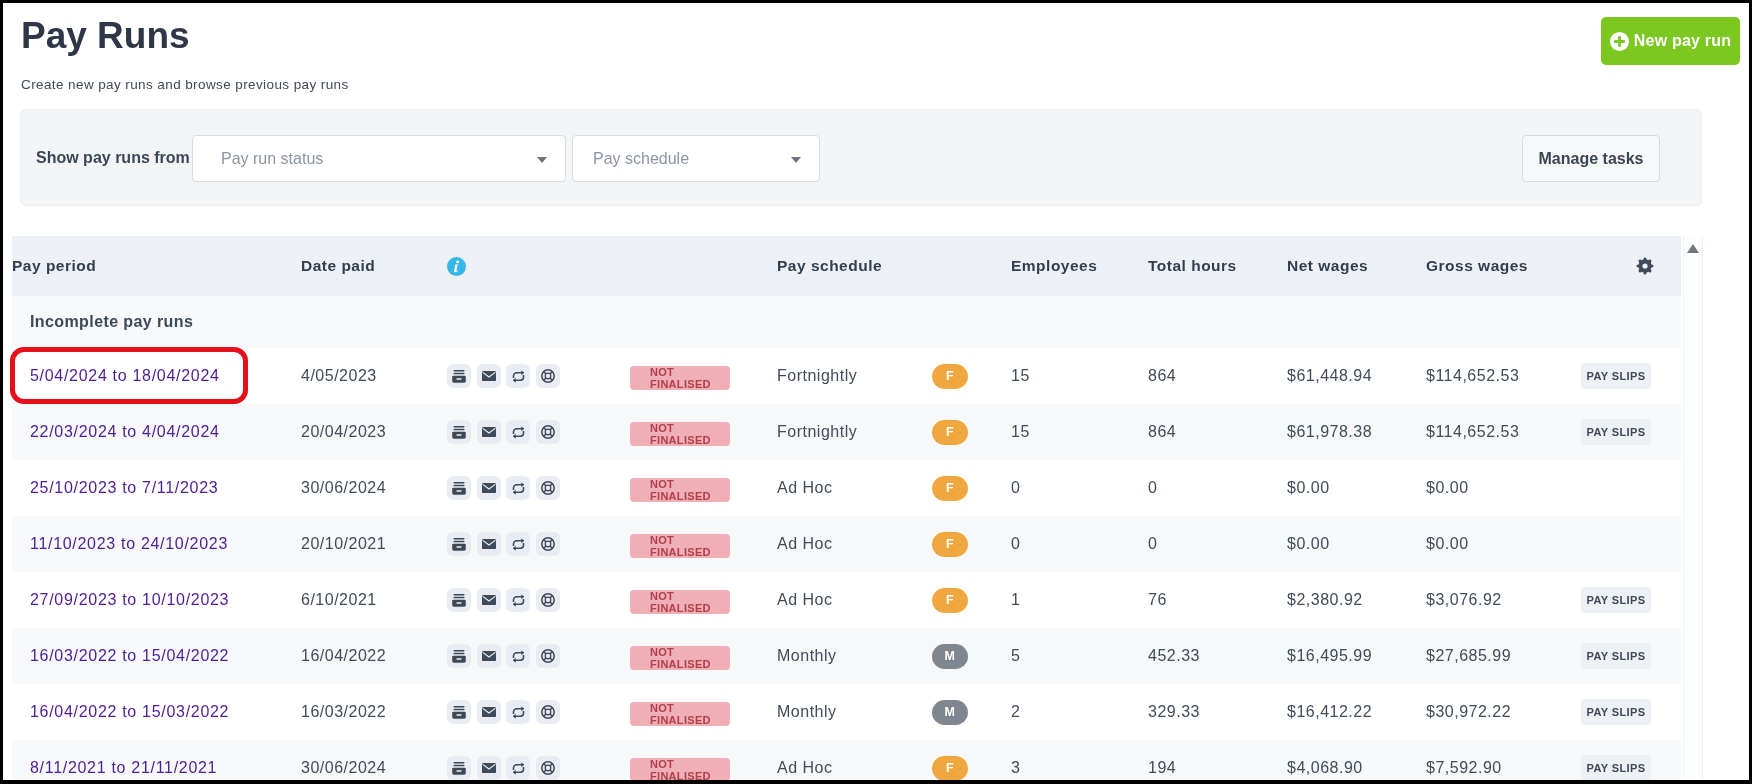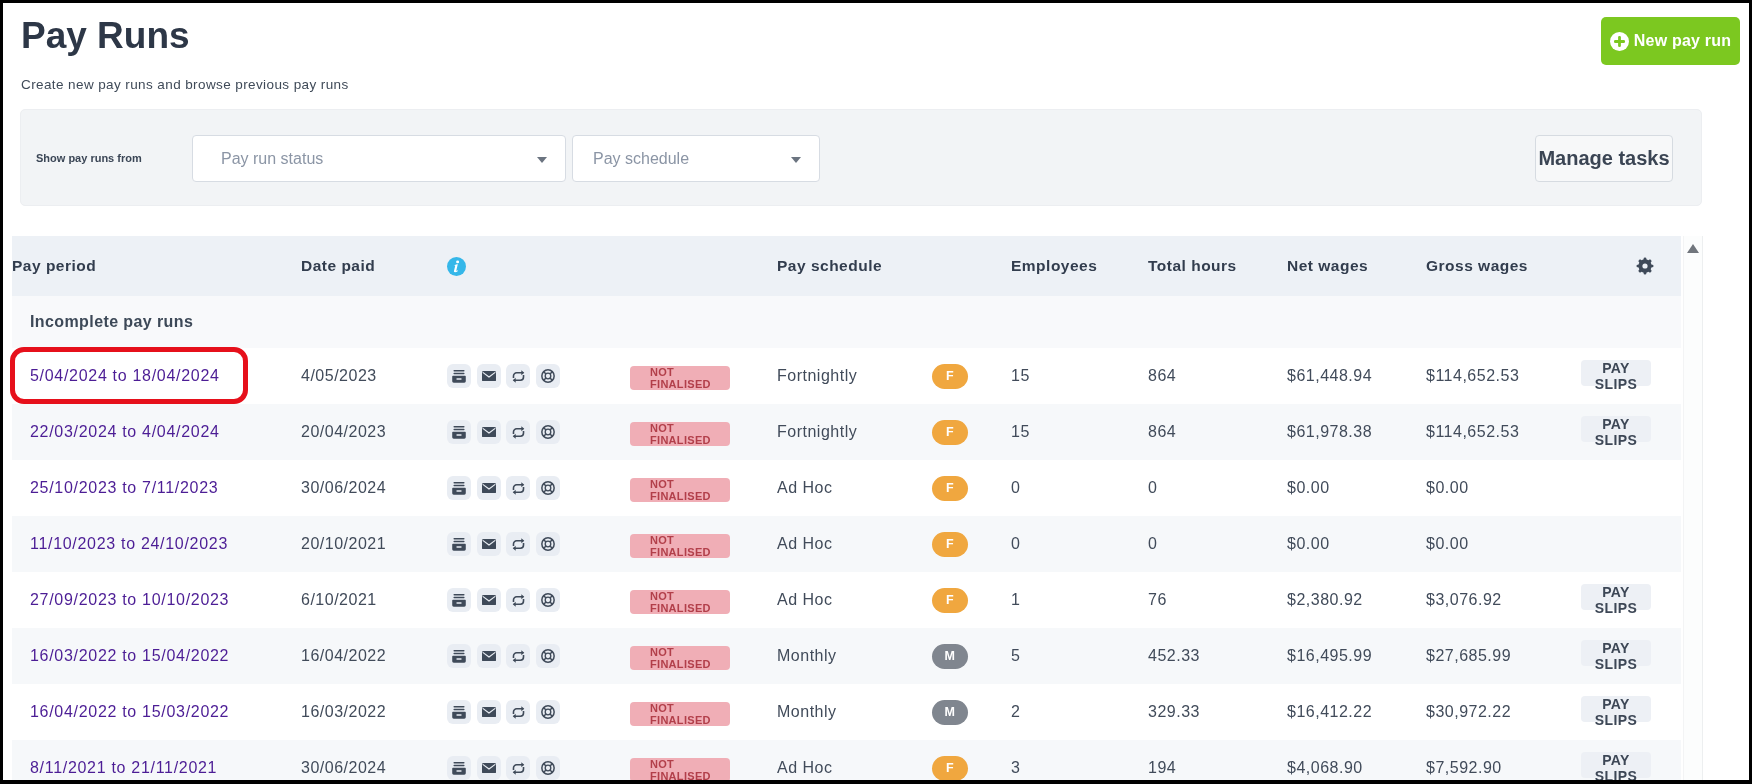--- a/index.html
+++ b/index.html
@@ -14,31 +14,31 @@
   .page-subtitle { position:absolute; left:21px; top:77px; font-size:13.5px; letter-spacing:0.4px; color:#3f4a58; }
   .btn-new { position:absolute; left:1601px; top:17px; width:139px; height:48px; background:#7cc820;
              border-radius:5px; display:flex; align-items:center; justify-content:center; gap:5px;
              color:#fff; font-weight:700; font-size:16px; border:none; cursor:pointer; letter-spacing:0.2px; }
   .btn-new svg { flex:0 0 auto; }
 
   
   .filter-panel { position:absolute; left:20px; top:109px; width:1682px; height:97px;
                   background:#f2f4f6; border:1px solid #eceef1; border-radius:5px; }
   .filter-label { position:absolute; left:15px; top:0; height:100%; display:flex; align-items:center;
-                  font-weight:700; font-size:11px; color:#3b4656; }
+                  font-weight:700; font-size:16px; color:#3b4656; }
   .dropdown { position:absolute; top:25px; height:47px; background:#fff; border:1px solid #d7dce3;
               border-radius:4px; display:flex; align-items:center; cursor:pointer; }
   .dropdown-status { left:171px; width:374px;padding-left:8px; }
   .dropdown-schedule { left:551px; width:248px; }
   .dropdown .ph { margin-left:20px; font-size:16px; color:#8b95a5; }
   .caret { position:absolute; right:18px; top:50%; margin-top:-2px; width:0; height:0;
            border-left:5.5px solid transparent; border-right:5.5px solid transparent;
            border-top:6px solid #6b7480; }
-  .btn-manage { position:absolute; right:28px; top:25px; width:138px; height:47px; background:#f7f8f9;
-                border:1px solid #d6dbe1; border-radius:4px; font-weight:700; font-size:20px;
+  .btn-manage { position:absolute; right:41px; top:25px; width:138px; height:47px; background:#f7f8f9;
+                border:1px solid #d6dbe1; border-radius:4px; font-weight:700; font-size:16px;
                 color:#3b4554; display:flex; align-items:center; justify-content:center; cursor:pointer;
                 font-family:inherit; }
 
   
   .paytable { position:absolute; left:12px; top:236px; width:1669px; }
   .tr { display:grid; grid-template-columns:289px 146px 183px 147px 155px 79px 137px 139px 139px 155px 100px;
         align-items:center; }
   .thead { height:60px; background:#edf1f6; font-weight:700; font-size:15.5px; color:#323d4e; letter-spacing:0.5px; }
   .thead .c1 { }
   .section-row { height:52px; background:#f8f9fb; }
@@ -51,21 +51,21 @@
   .icon-sq { width:24px; height:24px; border-radius:6px; background:#e9edf3; display:flex;
              align-items:center; justify-content:center; cursor:pointer; }
   .status-badge { display:inline-flex; width:100px; height:24px; border-radius:4px; background:#f0aeb6;
                   color:#b23f4a; font-size:11px; font-weight:700; letter-spacing:0.3px;
                   align-items:center; justify-content:center;padding-left:20px; }
   .sched-badge { display:inline-flex; width:36px; height:25px; border-radius:12.5px; color:#fff;
                  font-size:12.5px; font-weight:700; align-items:center; justify-content:center; }
   .sched-badge.f { background:#f0a73f; }
   .sched-badge.m { background:#80868f; }
   .btn-payslips { width:70px; height:26px; border-radius:4px; background:#edf0f5; border:none;
-                  color:#3d4756; font-size:14px; font-weight:700; letter-spacing:0.4px; cursor:pointer;
+                  color:#3d4756; font-size:11px; font-weight:700; letter-spacing:0.4px; cursor:pointer;
                   font-family:inherit; }
   .gear-wrap { margin-left:55px; display:flex; cursor:pointer; }
   .info-wrap { display:flex; }
 
   
   .annotation-box { position:absolute; left:-2px; top:-1px; width:238px; height:57px;
                     border:5px solid #e6101b; border-radius:14px; z-index:5; pointer-events:none; }
 
   
   .scrollbar { position:absolute; left:1683px; top:236px; width:20px; height:545px; background:#fcfdfd;

